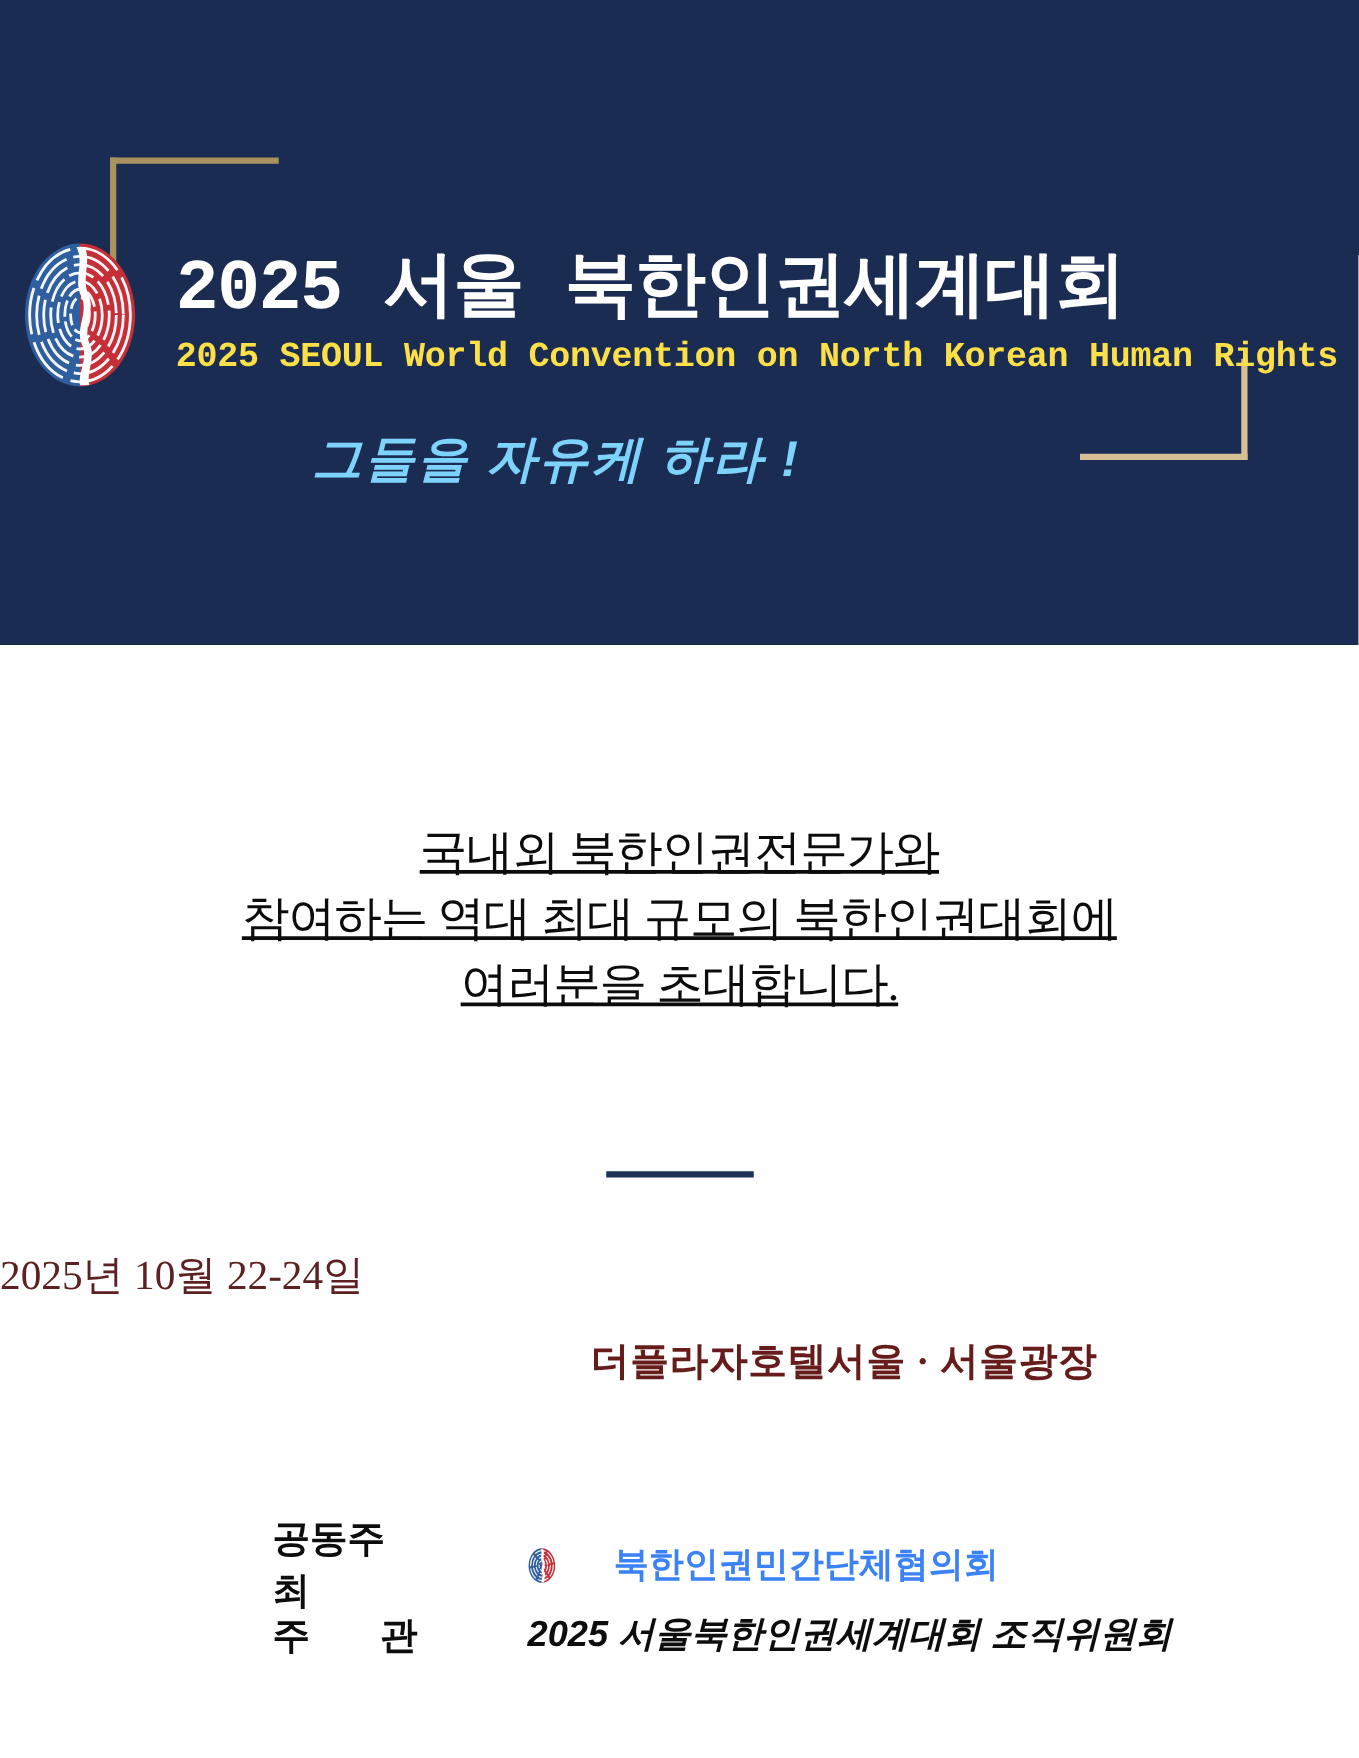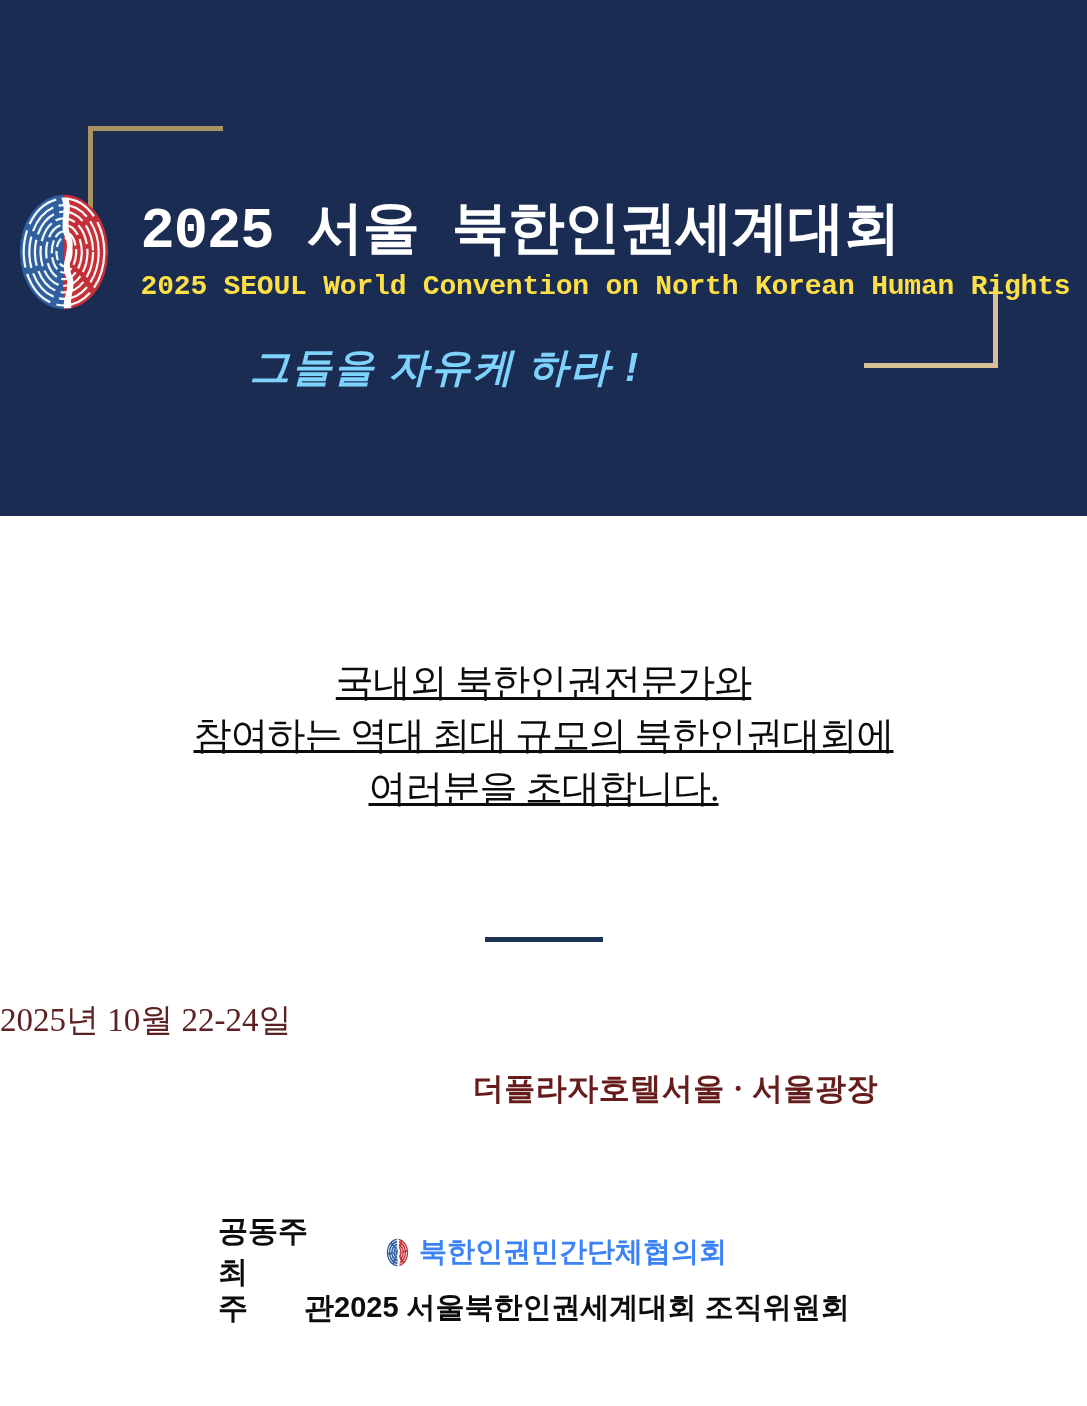--- a/index.html
+++ b/index.html
@@ -52,42 +52,43 @@
   .date-line{
     position:absolute; left:0; top:998px; width:1087px; text-align:left;
     font-family:"Liberation Serif", serif; color:#5e2123; font-size:33px;
   }
   .venue-line{
     position:absolute; left:0; top:1036px; width:878px; text-align:right;
     font-family:"Liberation Serif", serif; color:#671c1c; font-size:31px;
     font-weight:bold; letter-spacing:0.5px;margin-top:32px;
   }
   
-  .footer-row{ position:absolute; display:flex; align-items:center; }
+  .footer-row{ position:absolute; display:flex; align-items:center;gap:36px; }
   .row-cohost{ left:218px; top:1228px; height:48px; }
   .row-organizer{ left:218px; top:1288px; height:40px; }
   .footer-label{
     width:116px; font-size:30px; font-weight:bold; color:#0d0d0d;
     flex:0 0 auto;
   }
   .label-spread{ display:flex; justify-content:space-between; }
   .fp-small{ width:23px; height:29px; margin-left:52px; flex:0 0 auto; }
   .cohost-org{
     margin-left:10px; font-size:28px; font-weight:bold; color:#3b82f6;
     white-space:nowrap;
   }
   .hrf{ display:flex; align-items:center; margin-left:30px; }
   .hrf-mark{ width:50px; height:45px; flex:0 0 auto; }
   .hrf-text{
     margin-left:6px; font-size:15px; font-weight:bold; color:#111;
     line-height:15.5px; letter-spacing:-0.2px;
   }
   .organizer-org{
-    font-size:29px; font-weight:bold; color:#0d0d0d;
+    margin-left:52px; font-size:29px; font-weight:bold; color:#0d0d0d;
     white-space:nowrap;
+    font-style:italic;
   }
 </style>
 </head>
 <body>
 
 <div class="page">
 
   <div class="banner">
     <div class="bracket-tl"></div>
     <div class="bracket-br"></div>

